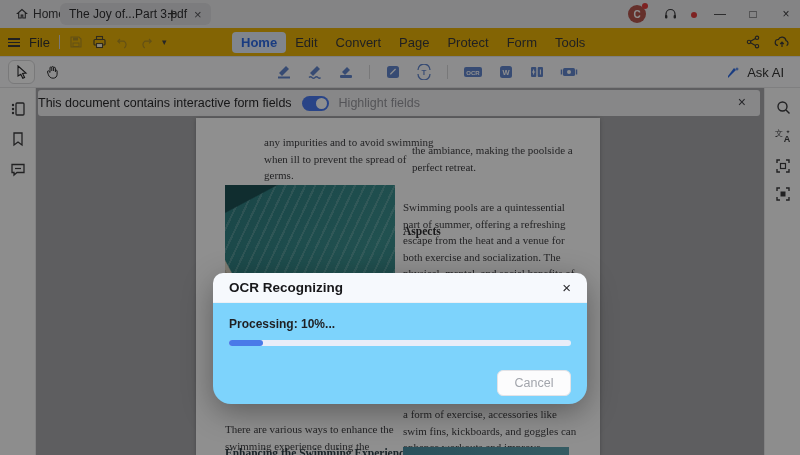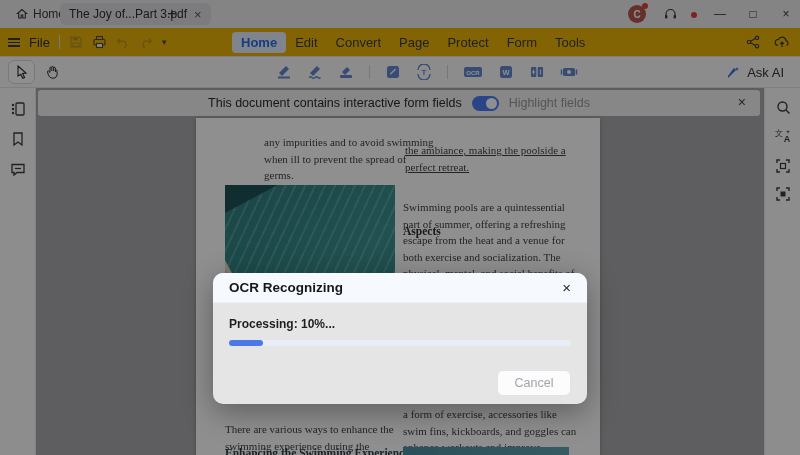--- a/index.html
+++ b/index.html
@@ -42,48 +42,48 @@
   .tool-center{left:276px;top:0;height:30px;display:flex;align-items:center;gap:15px;}
   .tool-ic{display:flex;align-items:center;justify-content:center;opacity:.8;}
   .askai{right:10px;top:4px;height:23px;display:flex;align-items:center;gap:6px;font-size:13px;color:#333;padding:0 6px;}
   
   .lsidebar{left:0;top:88px;width:36px;height:367px;background:#fbfbfc;border-right:1px solid #e8e8ea;box-sizing:border-box;}
   .rsidebar{left:764px;top:88px;width:36px;height:367px;background:#fbfbfc;border-left:1px solid #e8e8ea;box-sizing:border-box;}
   .sb-ic{position:absolute;left:7px;width:22px;height:22px;display:flex;align-items:center;justify-content:center;color:#3c3c3e;}
   .rsb-ic{left:7px;}
   
   .notif{left:38px;top:90px;width:722px;height:26px;background:#f0f0f2;border-radius:3px;
-         display:flex;align-items:center;justify-content:center;gap:10px;}
+         display:flex;align-items:center;gap:10px;}
   .notif-msg{font-size:12.5px;color:#2a2a2c;}
   .toggle{position:relative;width:27px;height:15px;border-radius:8px;background:#4a7af0;}
   .knob{position:absolute;right:2px;top:2px;width:11px;height:11px;border-radius:50%;background:#fff;}
   .notif-label{font-size:12.5px;color:#97979d;}
   .notif-close{position:absolute;right:14px;top:4px;font-size:14px;color:#44444a;}
   
   .page{left:196px;top:118px;width:404px;height:337px;background:#fff;box-shadow:0 1px 4px rgba(0,0,0,.25);}
   .doc{font-family:"Liberation Serif",serif;color:#3f3f42;font-size:11px;line-height:1.5;}
   .doc-h{font-family:"Liberation Serif",serif;font-weight:bold;font-size:11.5px;color:#2e2e30;margin-top:43px;}
   .lp1{left:29px;top:16px;width:172px;margin-left:39px;}
   .limg{left:29px;top:67px;width:170px;height:212px;
     background:
       radial-gradient(circle at 58% 100%, #d9b838 0 13px, rgba(0,0,0,0) 14px),
       linear-gradient(62deg, #c9c2b3 0 24%, #e3dccb 24% 25.5%, rgba(0,0,0,0) 26%),
       linear-gradient(152deg, #1d5054 0 9%, rgba(0,0,0,0) 9.5%),
       repeating-linear-gradient(115deg, rgba(255,255,255,.16) 0 2px, rgba(255,255,255,0) 2px 9px),
       linear-gradient(135deg,#2e7d80,#3b908f 55%,#2f7a7d);}
   .lh2{left:29px;top:286px;text-decoration:underline;color:#2f4049;}
   .lp2{left:29px;top:303px;width:174px;}
-  .rp1{left:209px;top:24px;width:172px;text-decoration:underline;}
+  .rp1{left:216px;top:24px;width:172px;}
   .rh1{left:207px;top:64px;}
   .rp2{left:207px;top:81px;width:174px;}
   .rp3{left:207px;top:288px;width:174px;}
   .rimg{left:207px;top:329px;width:166px;height:8px;background:linear-gradient(90deg,#4b8fa3,#5fa3b0);}
   
   .overlay{left:0;top:0;width:800px;height:455px;background:rgba(0,0,0,.44);z-index:40;}
-  .modal{left:213px;top:273px;width:374px;height:131px;background:#e5e5e5;border-radius:10px;z-index:50;
+  .modal{left:213px;top:273px;width:374px;height:131px;background:#7dd3fc;border-radius:18px;z-index:50;
          box-shadow:0 8px 30px rgba(0,0,0,.35);}
   .modal-head{left:0;top:0;width:374px;height:30px;background:#f6f9fd;border-bottom:1px solid #edf0f5;
               border-radius:10px 10px 0 0;display:flex;align-items:center;padding:0 16px;box-sizing:border-box;}
   .modal-title{font-size:13.5px;font-weight:bold;color:#17171a;}
   .modal-close{margin-left:auto;font-size:15px;color:#2a2a2e;line-height:1;}
   .processing{left:16px;top:44px;font-size:12px;font-weight:bold;color:#1f1f22;}
   .track{left:16px;top:67px;width:342px;height:6px;background:#e9edf8;border-radius:3px;}
   .fill{height:6px;background:#4a7ae8;border-radius:3px;}
   .cancel-btn{right:16px;top:97px;width:74px;height:26px;background:#fcfcfd;border:1px solid #e3e3e7;
               border-radius:6px;display:flex;align-items:center;justify-content:center;

